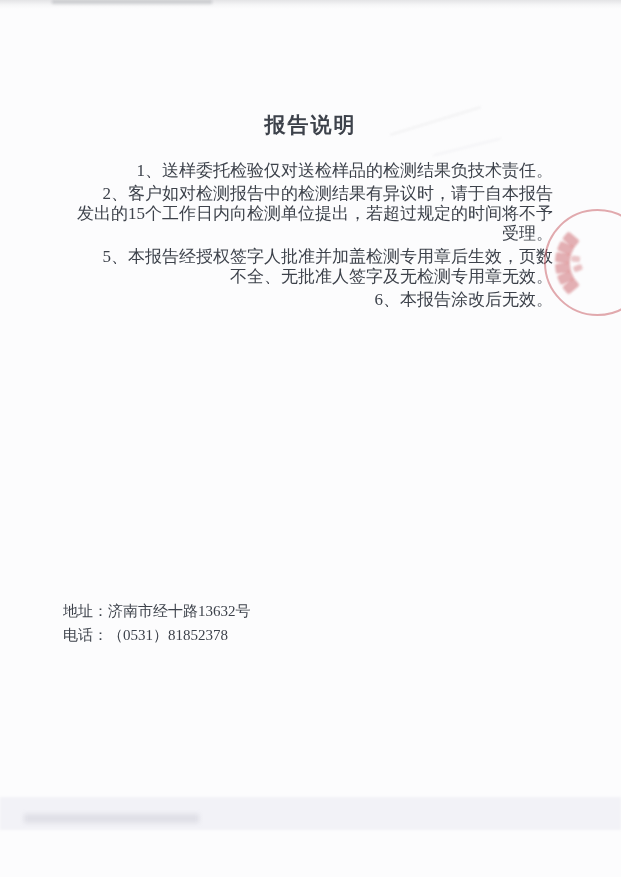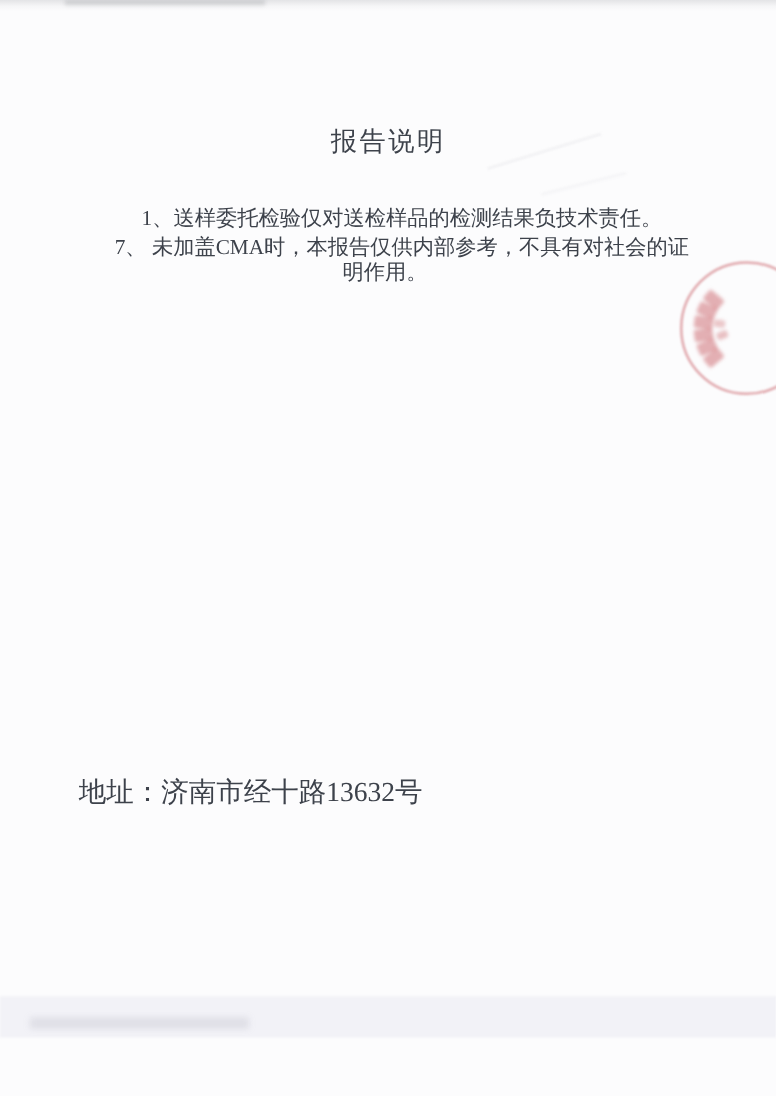--- a/index.html
+++ b/index.html
@@ -38,44 +38,44 @@
     position: absolute; top: 797px; left: 0; width: 100%; height: 33px;
     background: rgba(205,207,226,0.20); filter: blur(1px);
   }
   .scan-bottom-smudge {
     position: absolute; top: 814px; left: 24px; width: 175px; height: 9px;
     background: rgba(138,140,154,0.18); filter: blur(2.5px);
   }
 
   
   .doc-title {
-    margin: 0;
+    margin: 12px;
     padding-top: 99px;
     text-align: center;
     font-size: 21px;
-    font-weight: 400;
+    font-weight: 700;
     letter-spacing: 2px;
   }
   .body-text {
     width: 490px;
-    margin: 38px 0 0 63px;
+    margin: 22px 0 0 63px;
     font-size: 17px;
     line-height: 20px;
-    text-align: center;
+    text-align: right;
     font-family: Liberation Serif, serif;
   }
   .para {
     margin: 0 0 3px 0;
     text-indent: 27px;
   }
   .contact {
     position: absolute;
     left: 63px;
-    top: 622px;
-    font-size: 22px;
+    top: 600px;
+    font-size: 15px;
     line-height: 23.5px;
   }
   .contact-line { white-space: nowrap; }
 
   
   .seal {
     position: absolute;
     left: 544px;
     top: 209px;
     width: 107px;
@@ -112,26 +112,31 @@
   <div class="scan-top-smudge"></div>
   <div class="scan-streak-1"></div>
   <div class="scan-streak-2"></div>
   <div class="scan-bottom"></div>
   <div class="scan-bottom-smudge"></div>
 
   <h1 class="doc-title">报告说明</h1>
 
   <div class="body-text">
     <p class="para">1、送样委托检验仅对送检样品的检测结果负技术责任。</p>
-    <p class="para">7、 未加盖CMA时，本报告仅供内部参考，不具有对社会的证明作用。</p>
+    <p class="para">2、客户如对检测报告中的检测结果有异议时，请于自本报告发出的15个工作日内向检测单位提出，若超过规定的时间将不予受理。</p>
+    <p class="para">5、本报告经授权签字人批准并加盖检测专用章后生效，页数不全、无批准人签字及无检测专用章无效。</p>
+    <p class="para">6、本报告涂改后无效。</p>
   </div>
 
   <div class="contact">
     <div class="contact-line">
       <span>地址：</span><span>济南市经十路13632号</span>
+    </div>
+    <div class="contact-line">
+      <span>电话：</span><span>（0531）81852378</span>
     </div>
   </div>
 
   <div class="seal">
     <span class="seal-mark a1"></span>
     <span class="seal-mark a2"></span>
     <span class="seal-mark a3"></span>
     <span class="seal-mark a4"></span>
     <span class="seal-mark a5"></span>
     <span class="seal-mark a6"></span>

